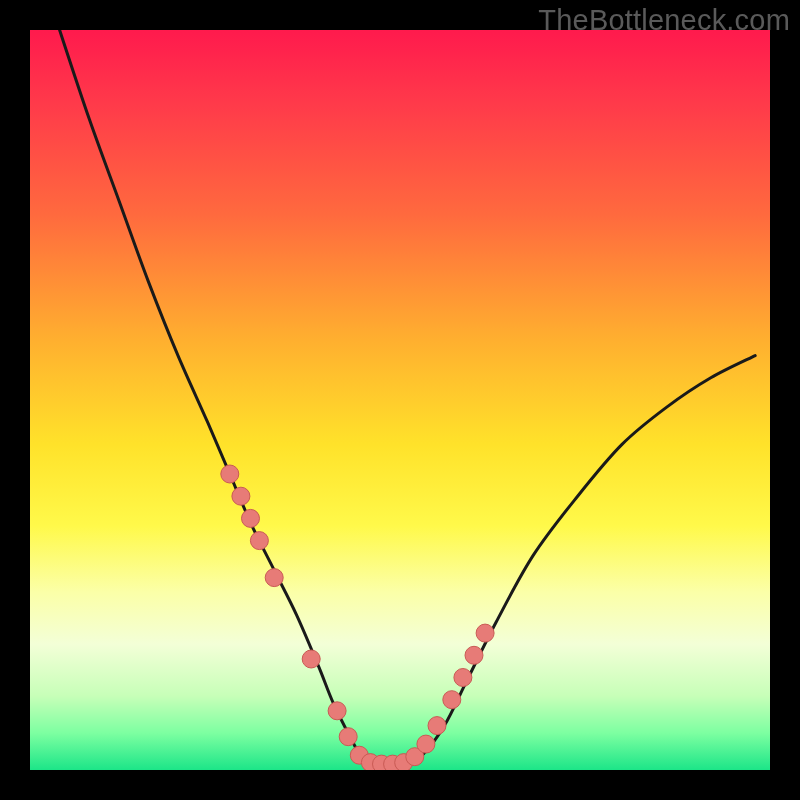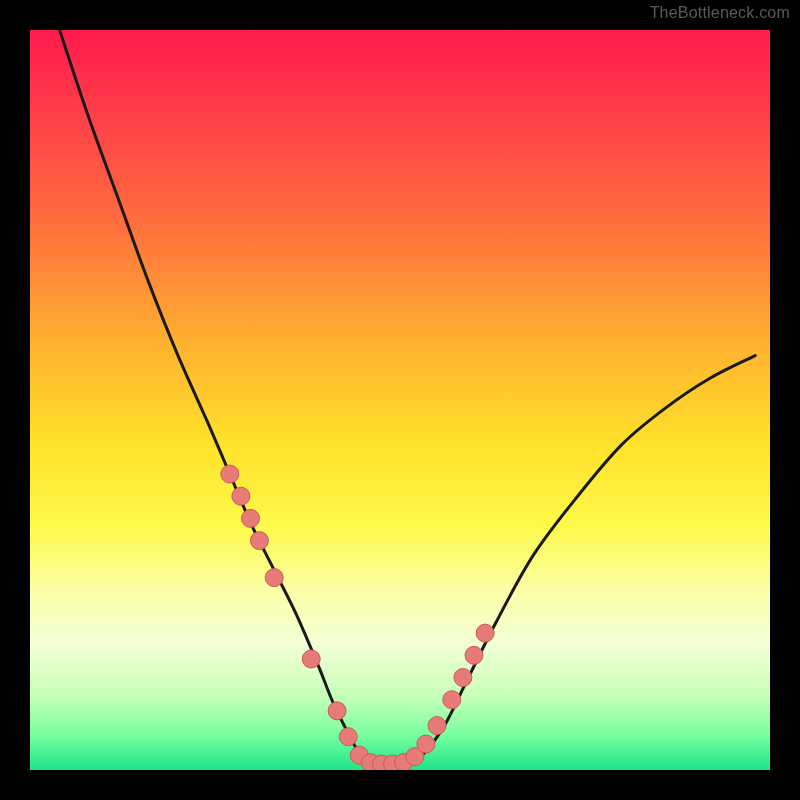--- a/index.html
+++ b/index.html
@@ -46,21 +46,21 @@
       #c7ffb8 90%,
       #7dffa1 95%,
       #1ce588 100%
     );
   }
   .attrib {
     position: absolute;
     top: 4px;
     right: 10px;
     color: #5a5a5a;
-    font-size: 16px;
+    font-size: 29px;
     font-weight: 500;
     letter-spacing: 0.2px;
   }
   svg.curve {
     position: absolute;
     left: 0;
     top: 0;
     width: 740px;
     height: 740px;
     overflow: visible;

